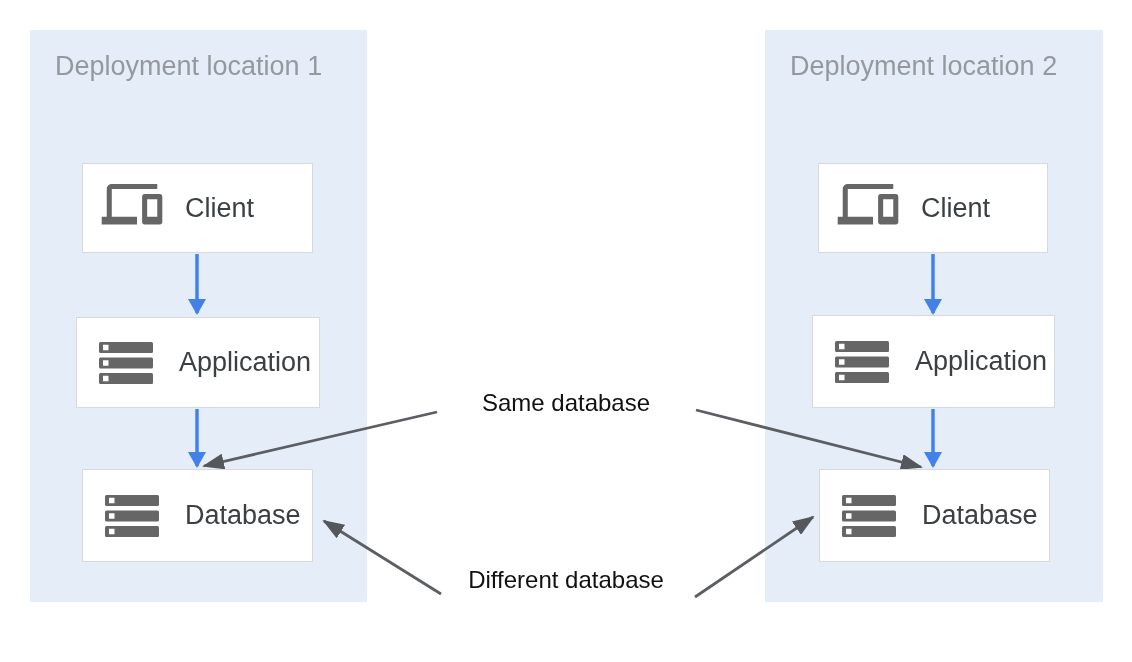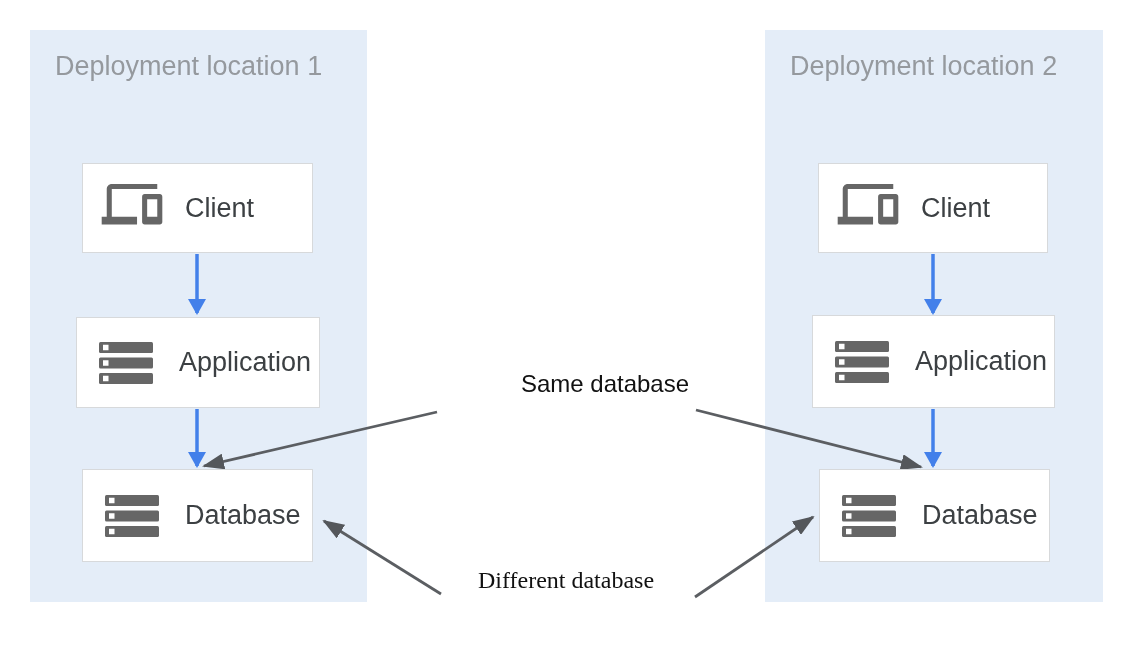--- a/index.html
+++ b/index.html
@@ -138,21 +138,21 @@
         <g fill="#ffffff">
           <rect x="4" y="2.75" width="5.5" height="5.5"></rect>
           <rect x="4" y="18.25" width="5.5" height="5.5"></rect>
           <rect x="4" y="33.75" width="5.5" height="5.5"></rect>
         </g>
       </svg>
     </span>
     <span class="label">Database</span>
   </div>
 
-  <div class="annotation" style="left:566px;top:369px;margin-left:39px;">
+  <div class="annotation" style="left:566px;top:388px;">
     <div>Same database</div>
   </div>
 
-  <div class="annotation" style="left:566px;top:565px;font-family:Liberation Serif, serif;">
+  <div class="annotation" style="left:566px;top:565px;">
     <div>Different database</div>
   </div>
 
 </div>
 
 </body></html>

